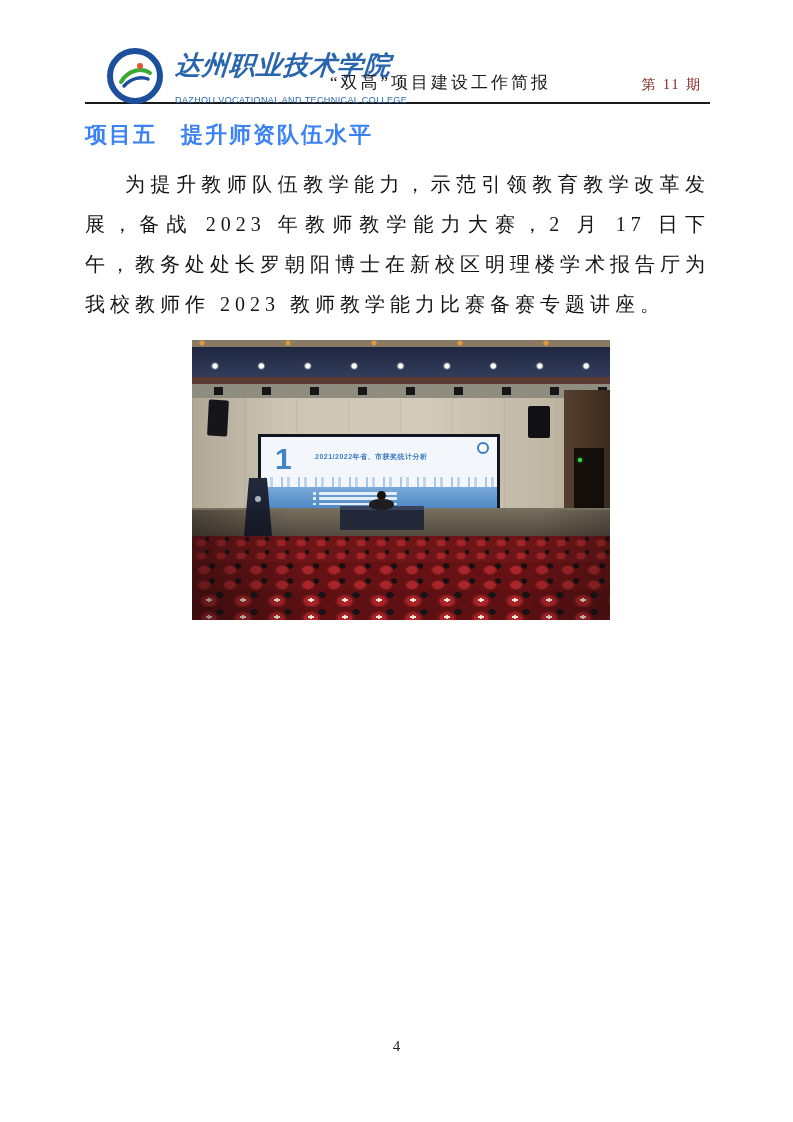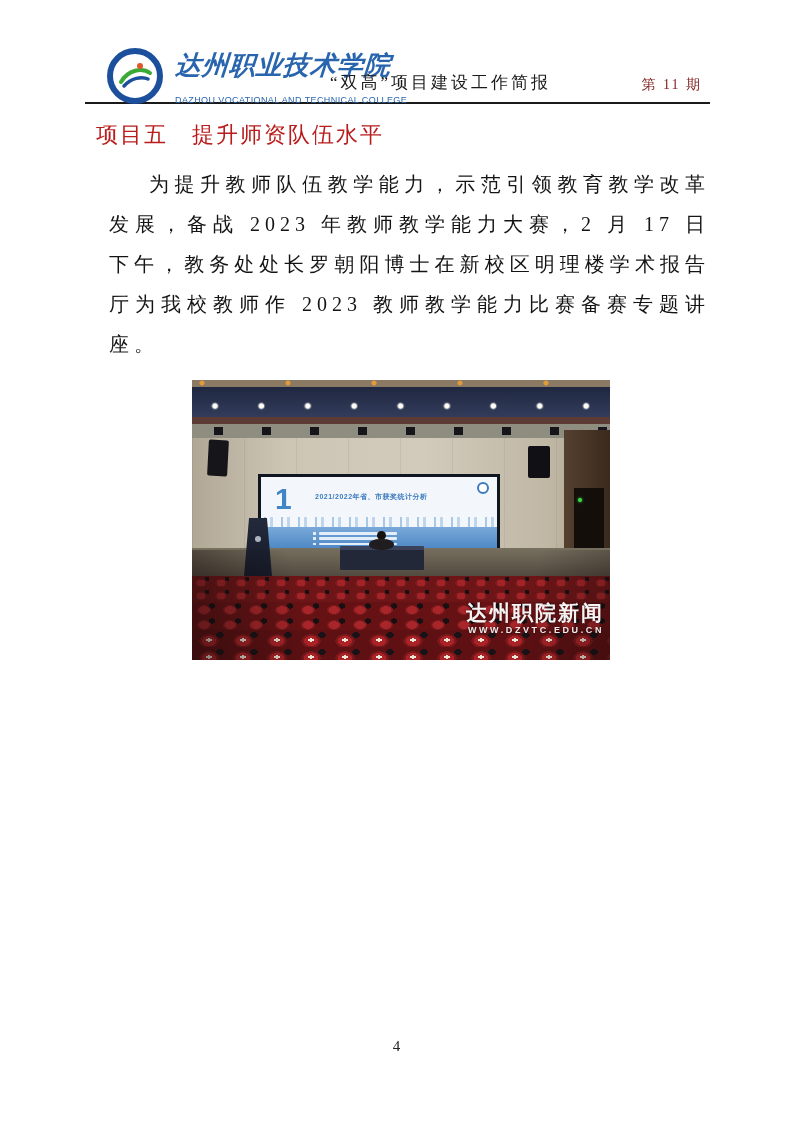--- a/index.html
+++ b/index.html
@@ -32,26 +32,26 @@
     position:absolute; left:245px; bottom:8px; font-size:17px; letter-spacing:3px;
     color:#1a1a1a; white-space:nowrap;
   }
   .issue-no {
     position:absolute; right:8px; bottom:8px; font-size:14px; letter-spacing:2px;
     color:#7f1d1d; white-space:nowrap;
   }
 
   
   .sec-heading {
-    font-size:22px; font-weight:normal; letter-spacing:2px; color:#b91c1c;
-    margin-top:16px; line-height:30px;margin-left:11px;
+    font-size:22px; font-weight:bold; letter-spacing:2px; color:#3b82f6;
+    margin-top:16px; line-height:30px;
   }
   .para {
     font-size:20px; line-height:40px; letter-spacing:5px;
-    text-align:justify; text-indent:2em; color:#141414;margin-left:24px;
+    text-align:justify; text-indent:2em; color:#141414;
   }
   .para-group { margin-top:14px; }
   .sec2 { margin-top:136px; }
   .sec2 .para-group { margin-top:18px; }
 
   
   .photo {
     position:relative; width:418px; height:280px; margin:16px 0 0 107px;
     background:#c3baa8; overflow:hidden;
   }
@@ -213,23 +213,19 @@
       <div class="ph-podium"></div>
       <div class="ph-table"></div>
       <div class="ph-presenter-head"></div>
       <div class="ph-presenter-body"></div>
 
       <div class="ph-seats far"></div>
       <div class="ph-seats mid"></div>
       <div class="ph-seats near"></div>
       <div class="ph-shade"></div>
 
-      <div class="watermark">
-        <div class="wm-cn">达州职院新闻</div>
-        <div class="wm-url">WWW.DZVTC.EDU.CN</div>
-      </div>
     </div>
 
 
   </div>
 
   <div class="page-number">4</div>
 </div>
 
 </body></html>

